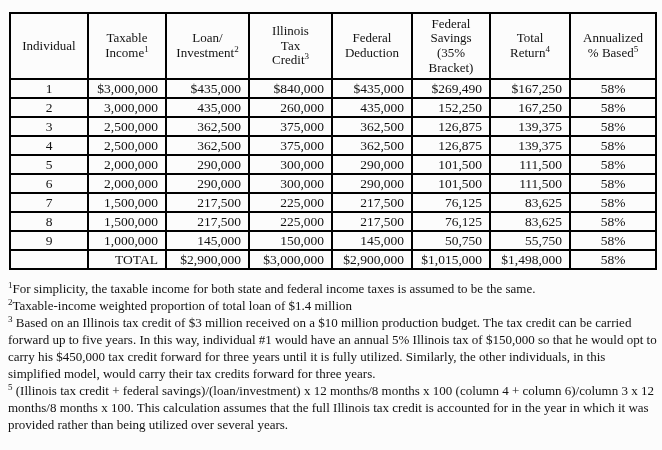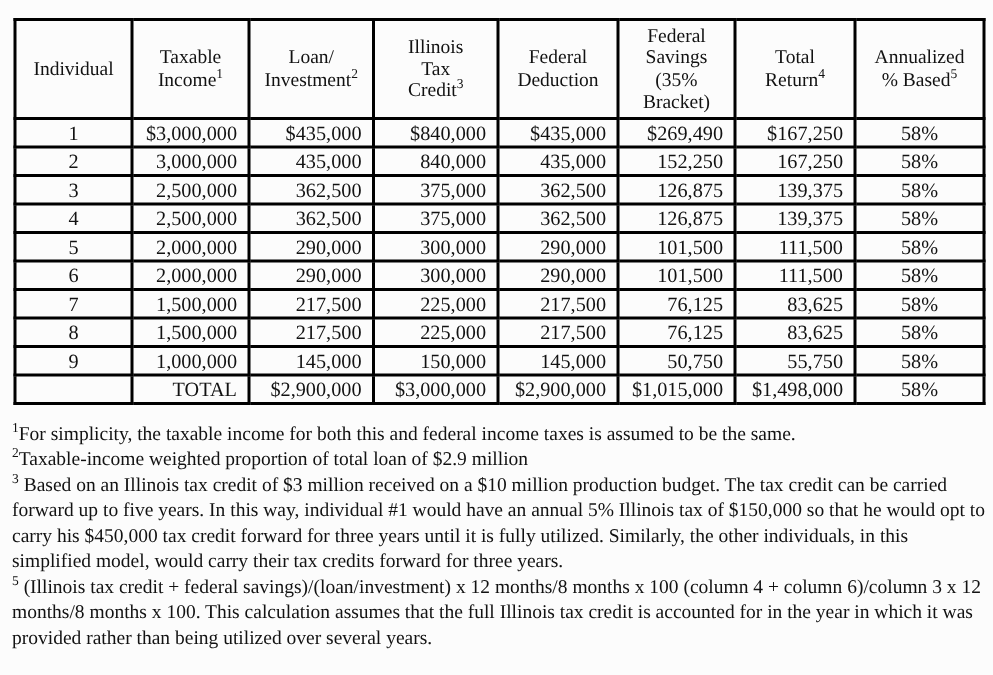--- a/index.html
+++ b/index.html
@@ -109,21 +109,21 @@
           <td>$840,000</td>
           <td>$435,000</td>
           <td>$269,490</td>
           <td>$167,250</td>
           <td class="center">58%</td>
         </tr>
         <tr>
           <td class="center">2</td>
           <td>3,000,000</td>
           <td>435,000</td>
-          <td>840,000</td>
+          <td>260,000</td>
           <td>435,000</td>
           <td>152,250</td>
           <td>167,250</td>
           <td class="center">58%</td>
         </tr>
         <tr>
           <td class="center">3</td>
           <td>2,500,000</td>
           <td>362,500</td>
           <td>375,000</td>
@@ -199,19 +199,19 @@
           <td>$3,000,000</td>
           <td>$2,900,000</td>
           <td>$1,015,000</td>
           <td>$1,498,000</td>
           <td class="center">58%</td>
         </tr>
       </tbody>
   </table>
 
   <div class="footnotes">
-    <p class="footnote"><sup>1</sup><span>For simplicity, the taxable income for both this and federal income taxes is assumed to be the same.</span></p>
-    <p class="footnote"><sup>2</sup><span>Taxable-income weighted proportion of total loan of $2.9 million</span></p>
+    <p class="footnote"><sup>1</sup><span>For simplicity, the taxable income for both state and federal income taxes is assumed to be the same.</span></p>
+    <p class="footnote"><sup>2</sup><span>Taxable-income weighted proportion of total loan of $1.4 million</span></p>
     <p class="footnote"><sup>3</sup><span> Based on an Illinois tax credit of $3 million received on a $10 million production budget.  The tax credit can be carried forward up to five years.  In this way, individual #1 would have an annual 5% Illinois tax of $150,000 so that he would opt to carry his $450,000 tax credit forward for three years until it is fully utilized.  Similarly, the other individuals, in this simplified model, would carry their tax credits forward for three years.</span></p>
     <p class="footnote"><sup>5</sup><span> (Illinois tax credit + federal savings)/(loan/investment) x 12 months/8 months x 100 (column 4 + column 6)/column 3 x 12 months/8 months x 100.  This calculation assumes that the full Illinois tax credit is accounted for in the year in which it was provided rather than being utilized over several years.</span></p>
   </div>
 
 </div>
 
 </body></html>

